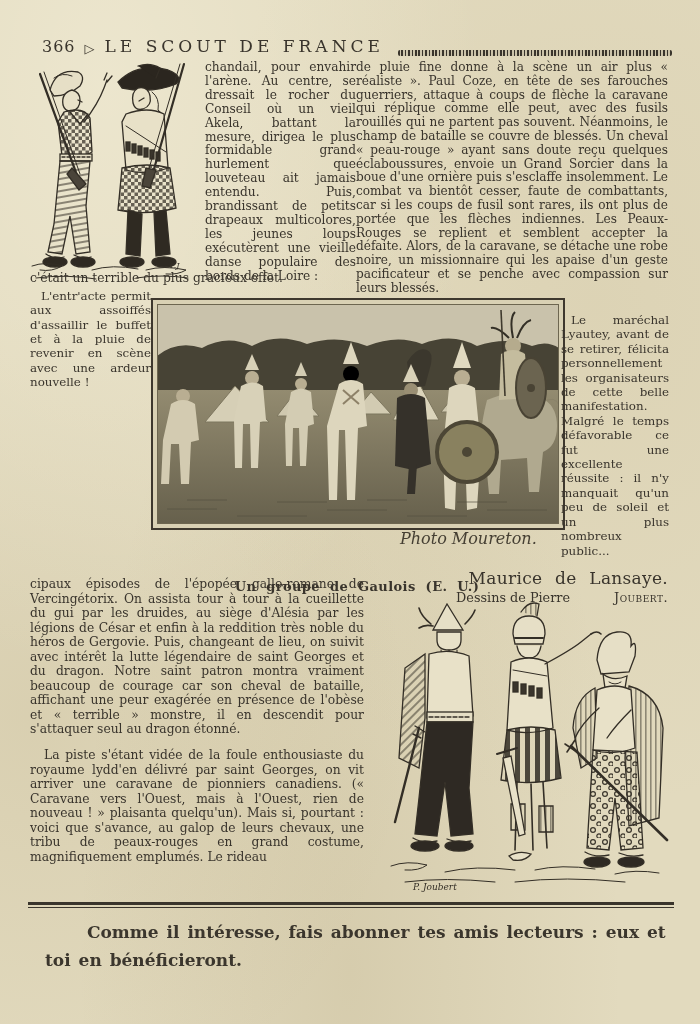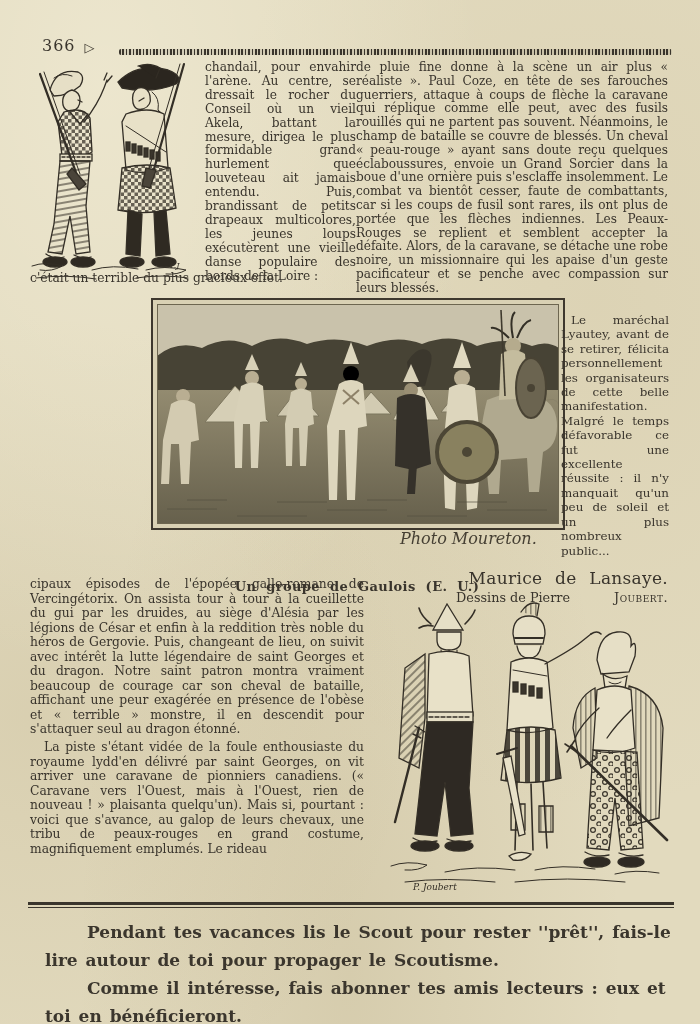--- a/index.html
+++ b/index.html
@@ -30,21 +30,21 @@
     border-radius:2px;}
 
   
   .col-mid{left:205px;top:61px;width:151px;font-size:12.2px;line-height:13.9px;}
   .col-right{left:356px;top:61px;width:312px;font-size:12.1px;line-height:13.8px;}
   .line-full{left:30px;top:271px;width:345px;font-size:12.3px;}
   .col-left-narrow{left:30px;top:289px;width:121px;font-size:11.9px;line-height:14.35px;}
   .col-left-narrow p + p{text-indent:11px;}
   .col-right-narrow{left:561px;top:313px;width:108px;font-size:11.9px;line-height:14.4px;}
   .cont-col{left:30px;top:577px;width:334px;font-size:12.3px;line-height:14.55px;}
-  .cont-col p + p{text-indent:14px;margin-top:3px;}
+  .cont-col p + p{text-indent:14px;margin-top:11px;}
 
   
   .photo-frame{left:151px;top:298px;width:402px;height:220px;border:2px solid #3e382e;
     padding:4px;background:#d9d1b4;box-sizing:content-box;}
   .photo-frame svg{display:block;}
   .photo-credit{left:400px;top:529px;width:156px;font-size:16px;font-style:italic;text-align:left;color:#453f33;}
   .photo-caption{left:151px;top:543px;width:412px;text-align:center;font-weight:bold;
     font-size:13px;word-spacing:5px;letter-spacing:.4px;margin-top:36px;}
 
   
@@ -59,20 +59,21 @@
     font-weight:bold;color:#3b362d;word-spacing:2px;}
   .footer-block p{text-indent:42px;}
   .footer-block p + p{margin-top:1px;}
 </style>
 </head>
 <body>
 
 <div class="abs masthead-row">
   <span class="page-num">366</span>
   <span class="tri">▷</span>
+  <span class="masthead-title">LE SCOUT DE FRANCE</span>
   <span class="rule-band"></span>
 </div>
 
 <svg class="abs" style="left:26px;top:56px;" width="182" height="228" viewBox="0 0 182 228">
   <defs>
     <pattern id="chk" width="7" height="7" patternUnits="userSpaceOnUse">
       <rect width="7" height="7" fill="none"></rect>
       <rect width="3.5" height="3.5" fill="#3a352c" opacity=".75"></rect>
       <rect x="3.5" y="3.5" width="3.5" height="3.5" fill="#3a352c" opacity=".75"></rect>
     </pattern>
@@ -155,20 +156,21 @@
 
 <div class="abs col-right just">
   <p><span>de pluie fine donne à la scène un air plus « réaliste ». Paul Coze, en tête de ses farouches guerriers, attaque à coups de flèche la caravane qui réplique comme elle peut, avec des fusils rouillés qui ne partent pas souvent. Néanmoins, le champ de bataille se couvre de blessés. Un cheval « peau-rouge » ayant sans doute reçu quelques éclaboussures, envoie un </span><span class="it">Grand Sorcier</span><span> dans la boue d'une ornière puis s'esclaffe insolemment. Le combat va bientôt cesser, faute de combattants, car si les coups de fusil sont rares, ils ont plus de portée que les flèches indiennes. Les Peaux-Rouges se replient et semblent accepter la défaite. Alors, de la caravane, se détache une robe noire, un missionnaire qui les apaise d'un geste pacificateur et se penche avec compassion sur leurs blessés.</span></p>
 </div>
 
 <div class="abs line-full">
   <p>c'était un terrible du plus gracieux effet.</p>
 </div>
 
 <div class="abs col-left-narrow just">
+  <p style="text-indent:11px;">L'entr'acte permit aux assoiffés d'assaillir le buffet et à la pluie de revenir en scène avec une ardeur nouvelle !</p>
 </div>
 
 <div class="abs photo-frame">
   <svg width="402" height="220" viewBox="0 0 402 220">
     <defs>
       <linearGradient id="fieldg" x1="0" y1="0" x2="0" y2="1">
         <stop offset="0" stop-color="#938b70"></stop>
         <stop offset="1" stop-color="#66604c"></stop>
       </linearGradient>
     </defs>
@@ -365,15 +367,14 @@
       <path d="M60,274 q30,-7 70,-2 M150,272 q26,-6 60,-1 M230,276 q20,-5 44,-1"></path>
       <path d="M20,284 q40,-5 90,0 M130,284 q50,-6 110,0"></path>
     </g>
   </g>
   <text x="28" y="292" font-size="9" font-style="italic" fill="#332e26">P. Joubert</text>
 </svg>
 
 <div class="abs double-rule"></div>
 
 <div class="abs footer-block">
-  <p><span>Pendant tes vacances lis le </span><span class="it">Scout</span><span> pour rester ''prêt'', fais-le lire autour de toi pour propager le Scoutisme.</span></p>
   <p>Comme il intéresse, fais abonner tes amis lecteurs : eux et toi en bénéficieront.</p>
 </div>
 
 </body></html>

